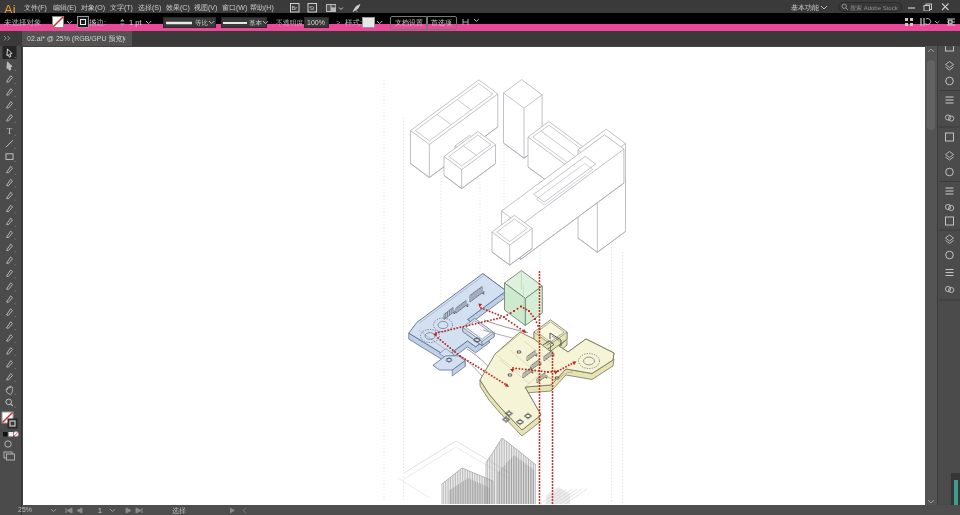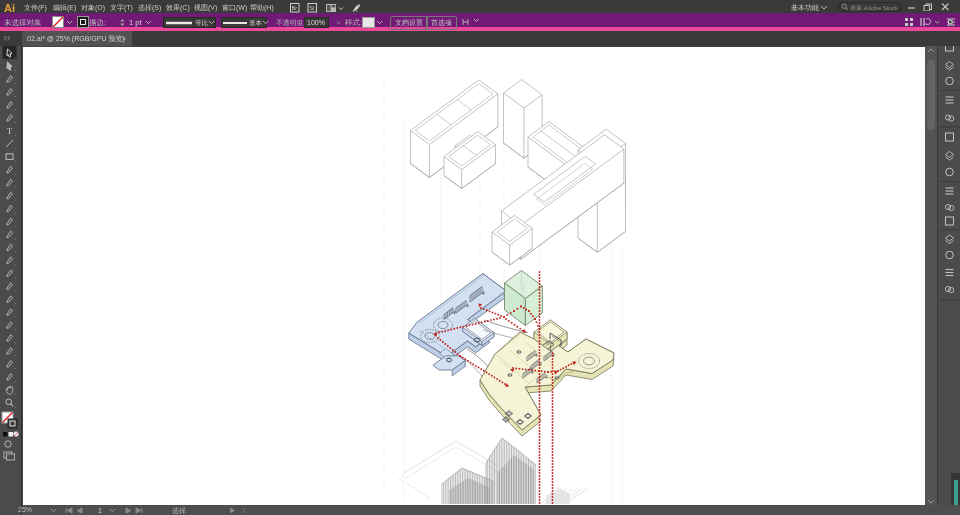--- a/index.html
+++ b/index.html
@@ -1,33 +1,33 @@
 <!DOCTYPE html>
 <html><head><meta charset="utf-8"><style>
 * { margin:0; padding:0; box-sizing:border-box; }
 html,body { width:960px; height:515px; overflow:hidden; font-family:"Liberation Sans",sans-serif; }
 #app { position:relative; width:960px; height:515px; background:#434343; }
 .menubar { position:absolute; left:0; top:0; width:960px; height:13px; background:#3a3a3a; color:#cccccc; font-size:7px; }
 .menubar span.m { position:absolute; top:2.5px; }
-.ctrl { position:absolute; left:0; top:13px; width:960px; height:18px; background:#701a75; border-bottom:4px solid #ec4899; color:#b9b9b9; font-size:7.5px; }
+.ctrl { position:absolute; left:0; top:13px; width:960px; height:18px; background:#000000; border-bottom:7px solid #ec4899; color:#b9b9b9; font-size:7.5px; }
 .ctrl span { position:absolute; top:5px; }
 .tabs { position:absolute; left:0; top:31px; width:960px; height:15px; background:#3a3a3a; }
 .tab { position:absolute; left:22px; top:0; width:110px; height:15px; background:#525252; color:#d2d2d2; font-size:7px; line-height:15px; padding-left:5px; }
 .toolcol { position:absolute; left:0; top:46px; width:22px; height:469px; background:#4b4b4b; border-right:1px solid #333; }
 .rightcol { position:absolute; left:937px; top:46px; width:23px; height:469px; background:#4b4b4b; border-left:1px solid #3a3a3a; }
 .vscroll { position:absolute; left:925px; top:46px; width:12px; height:459px; background:#545454; }
 .vthumb { position:absolute; left:927px; top:60px; width:8px; height:70px; background:#636363; border-radius:4px; }
 .canvas { position:absolute; left:23px; top:47px; width:902px; height:458px; background:#ffffff; }
 .status { position:absolute; left:22px; top:505px; width:938px; height:10px; background:#4e4e4e; color:#bdbdbd; font-size:7px; }
 .sbox { border:1px solid #777; border-radius:2px; color:#cccccc; padding:1px 4px; font-size:7px; }
 .inset { background:#383838; border:1px solid #2a2a2a; }
 </style></head><body>
 <div id="app">
   <div class="menubar">
-    <span class="m" style="left:4px;color:#e9a33c;font-weight:bold;font-size:11px;top:1.5px">Ai</span>
+    <span class="m" style="left:4px;color:#e9a33c;font-weight:normal;font-size:13px;top:1.5px">Ai</span>
     <span class="m" style="left:24px">文件(F)</span>
       <span class="m" style="left:53px">编辑(E)</span>
     <span class="m" style="left:81px">对象(O)</span>
       <span class="m" style="left:110px">文字(T)</span>
     <span class="m" style="left:138px">选择(S)</span>
       <span class="m" style="left:166px">效果(C)</span>
     <span class="m" style="left:194px">视图(V)</span>
       <span class="m" style="left:222px">窗口(W)</span>
     <span class="m" style="left:250px">帮助(H)</span>
     <svg style="position:absolute;left:290px;top:2.5px" width="75" height="10">

